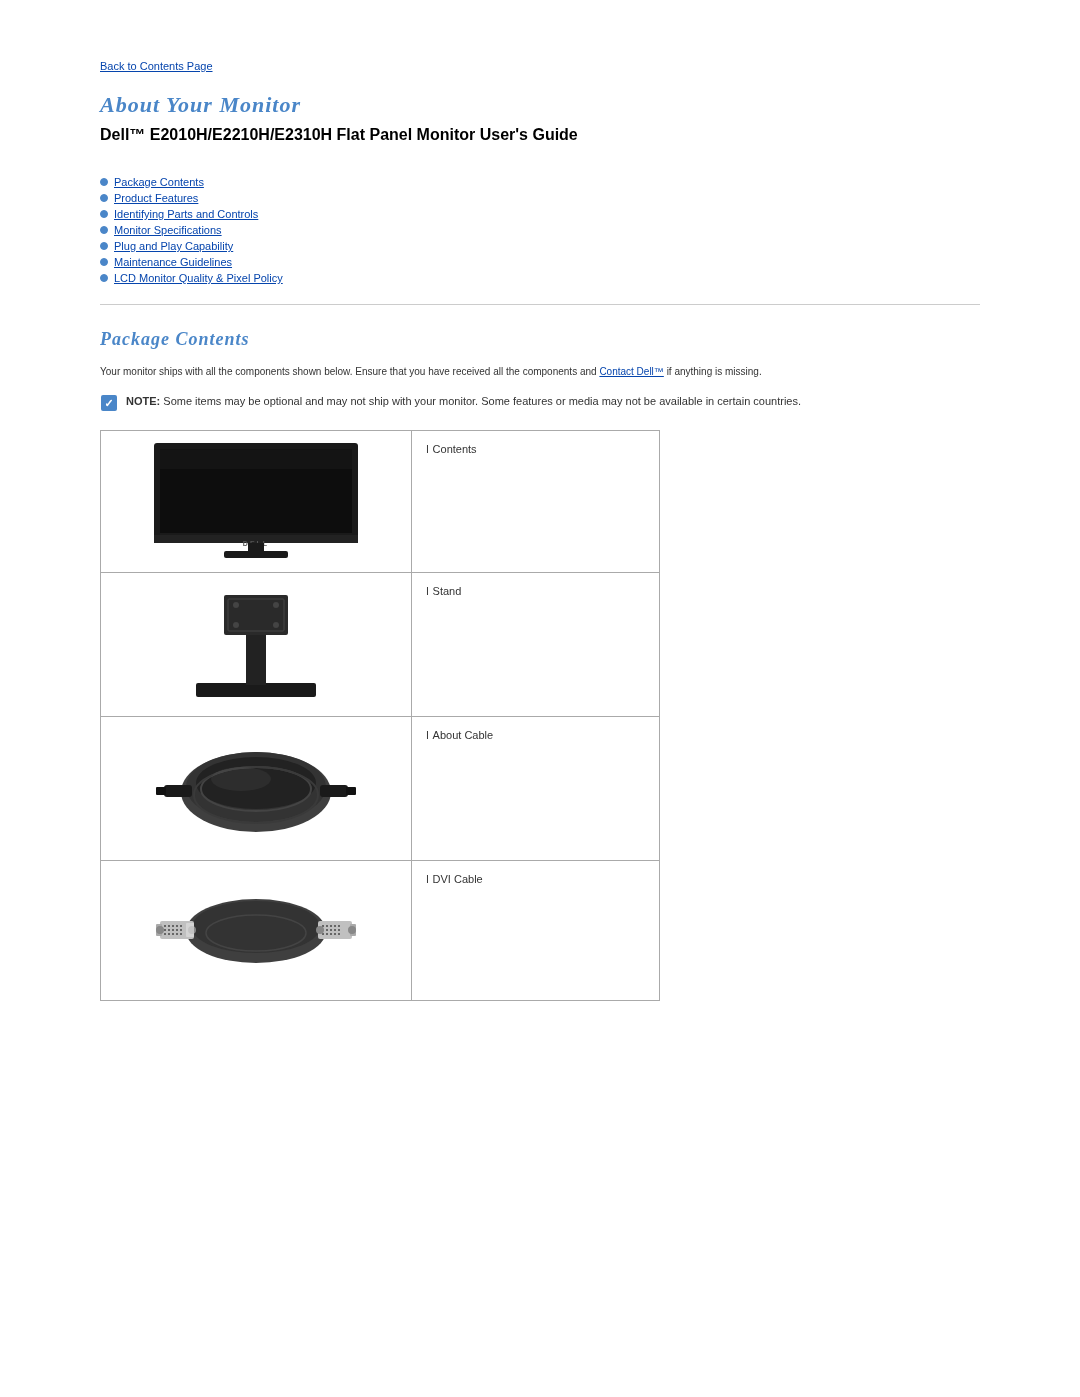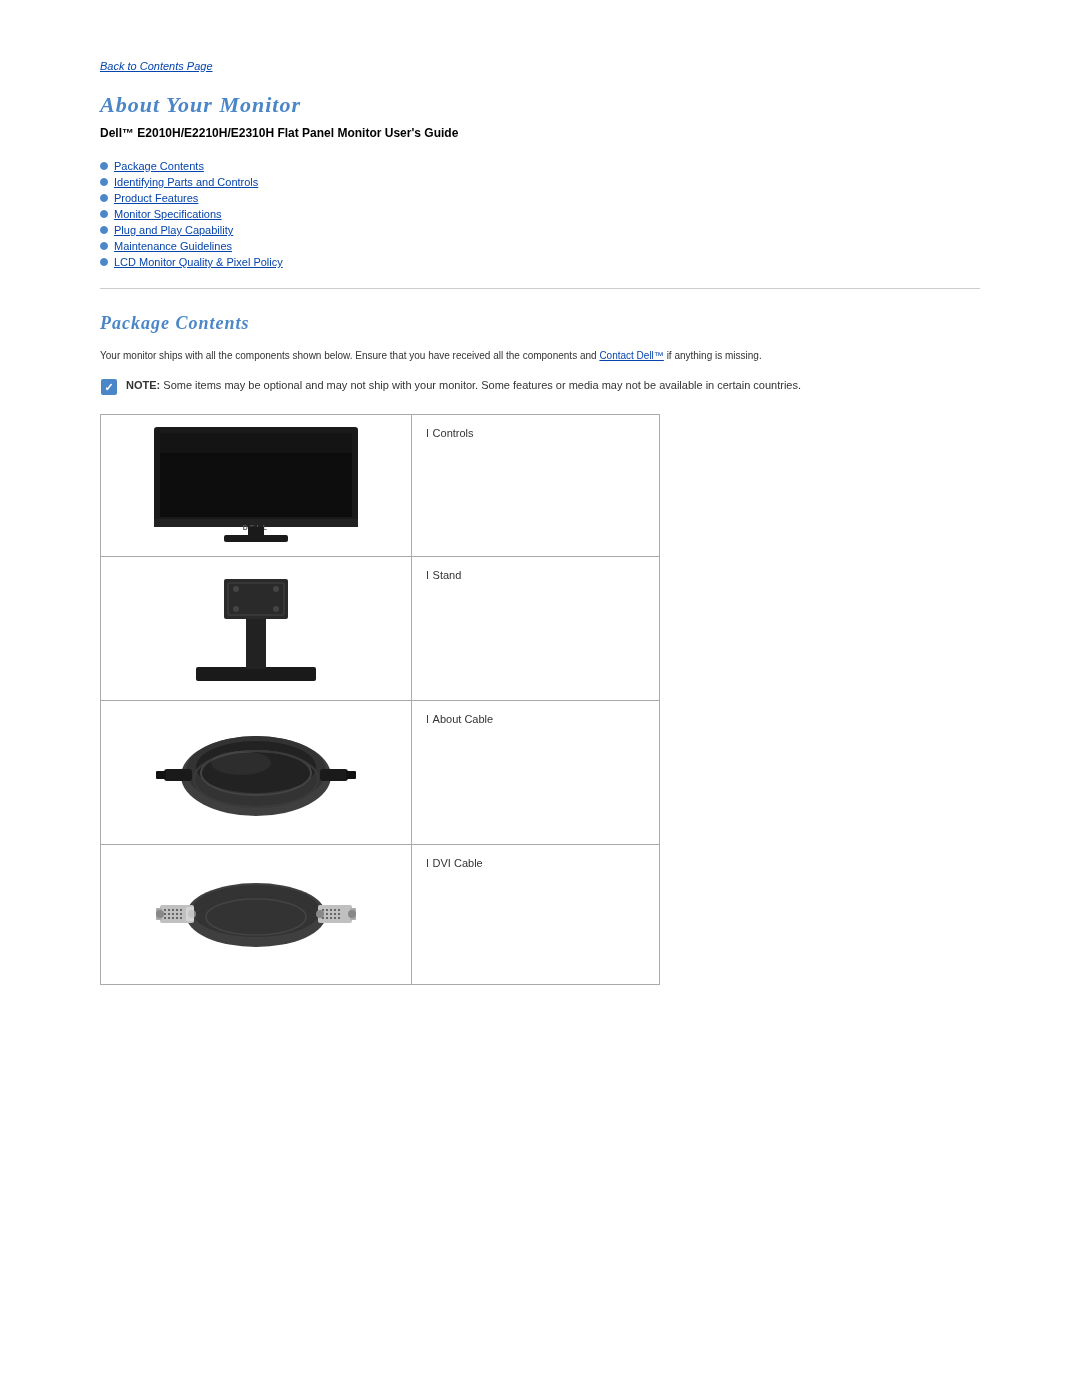--- a/index.html
+++ b/index.html
@@ -18,37 +18,36 @@
       padding: 60px 100px 80px 100px;
     }
 
     .back-link {
       color: #0645ad;
       text-decoration: underline;
       font-size: 11px;
       cursor: pointer;
       display: block;
       margin-bottom: 20px;
-      font-style: italic;
     }
 
     .page-title {
       font-family: Georgia, 'Times New Roman', serif;
       font-size: 22px;
       color: #4a86c8;
       font-style: italic;
       letter-spacing: 1px;
       margin-bottom: 8px;
     }
 
     .page-subtitle {
-      font-size: 12px;
+      font-size: 16px;
       font-weight: bold;
       color: #000;
-      margin-bottom: 20px;
+      margin-bottom: 32px;
     }
 
     .nav-list {
       list-style: none;
       margin-bottom: 20px;
     }
 
     .nav-list li {
       margin-bottom: 4px;
       display: flex;
@@ -175,25 +174,25 @@
 
 <p class="page-subtitle">Dell™ E2010H/E2210H/E2310H Flat Panel Monitor User's Guide</p>
 
 <ul class="nav-list">
   <li>
     <span class="nav-dot"></span>
     <a class="nav-link">Package Contents</a>
   </li>
   <li>
     <span class="nav-dot"></span>
+    <a class="nav-link">Product Features</a>
+  </li>
+  <li>
+    <span class="nav-dot"></span>
     <a class="nav-link">Identifying Parts and Controls</a>
-  </li>
-  <li>
-    <span class="nav-dot"></span>
-    <a class="nav-link">Product Features</a>
   </li>
   <li>
     <span class="nav-dot"></span>
     <a class="nav-link">Monitor Specifications</a>
   </li>
   <li>
     <span class="nav-dot"></span>
     <a class="nav-link">Plug and Play Capability</a>
   </li>
   <li>
@@ -248,21 +247,21 @@
         <text x="110" y="105" text-anchor="middle" fill="#555" font-size="7" font-family="Arial" font-weight="bold" letter-spacing="2">DELL</text>
 
         <rect x="102" y="102" width="16" height="8" fill="#1a1a1a"></rect>
 
         <rect x="78" y="110" width="64" height="7" rx="2" fill="#1a1a1a"></rect>
       </svg>
     </td>
     <td class="label-cell">
       <div class="item-label">
         <span class="item-bullet">l</span>
-        <span>Controls</span>
+        <span>Contents</span>
       </div>
     </td>
   </tr>
 
   <tr>
     <td class="image-cell">
       
       <svg width="180" height="120" viewBox="0 0 180 120" xmlns="http://www.w3.org/2000/svg">
 
         <rect x="30" y="100" width="120" height="14" rx="2" fill="#1a1a1a"></rect>

